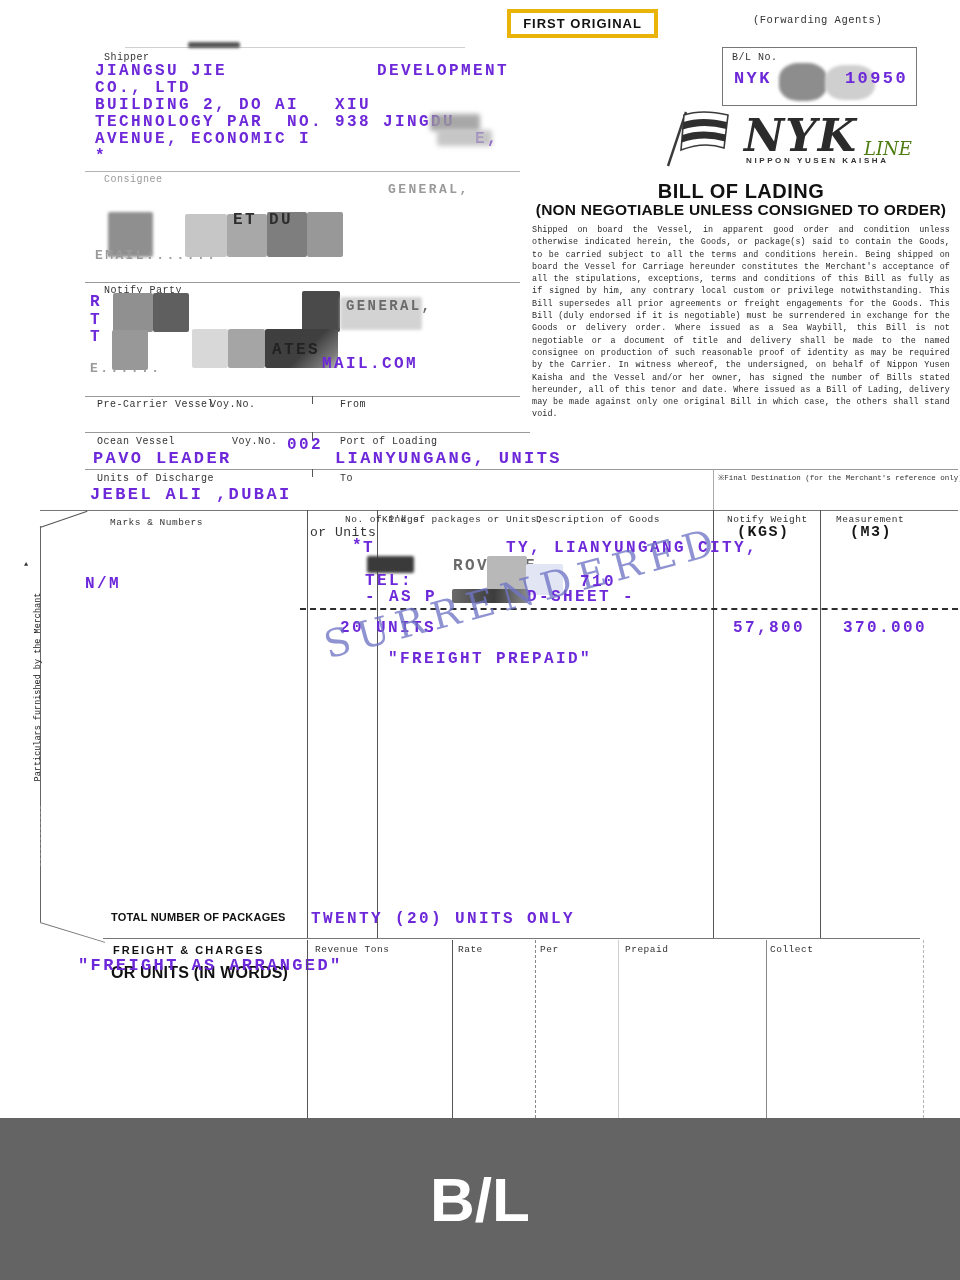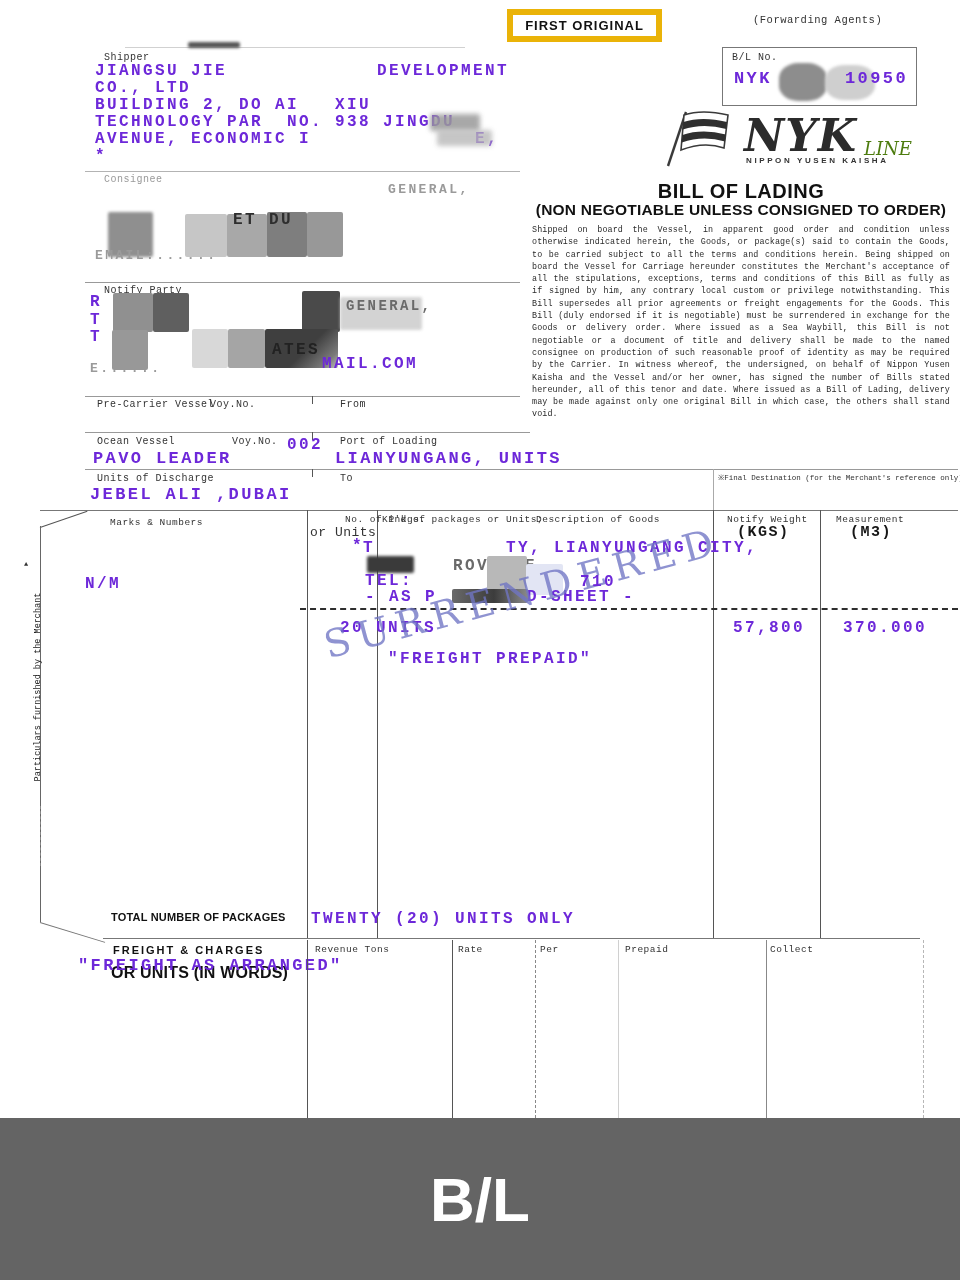--- a/index.html
+++ b/index.html
@@ -40,21 +40,21 @@
           display:flex;align-items:center;justify-content:center;}
   .banner-text{font-family:"Liberation Sans",sans-serif;font-weight:600;font-size:62px;color:#ffffff;}
   .box-title{font-family:"Liberation Sans",sans-serif;font-weight:bold;font-size:13px;
           letter-spacing:1px;color:#111;}
 </style>
 </head>
 <body>
 
 <div class="page">
 
-  <div class="abs" style="left:507px;top:9px;width:143px;height:21px;border:6px solid #eab308;display:flex;align-items:center;justify-content:center;">
+  <div class="abs" style="left:507px;top:9px;width:143px;height:21px;border:4px solid #eab308;display:flex;align-items:center;justify-content:center;">
     <span class="box-title">FIRST ORIGINAL</span>
   </div>
   <div class="abs lbl" style="left:753px;top:14px;font-size:10.5px;">(Forwarding Agents)</div>
 
   <div class="abs" style="left:722px;top:47px;width:193px;height:57px;border:1.5px solid #777;">
     <div class="abs lbl" style="left:9px;top:4px;">B/L No.</div>
     <div class="redact blur1" style="left:56px;top:15px;width:48px;height:38px;background:#8d8d8d;border-radius:40%;"></div>
     <div class="redact blur1" style="left:102px;top:17px;width:50px;height:35px;background:#cfcfcf;border-radius:40%;"></div>
     <div class="abs val" style="left:11px;top:22px;font-size:17px;">NYK</div>
     <div class="abs val" style="left:122px;top:22px;font-size:17px;">10950</div>

